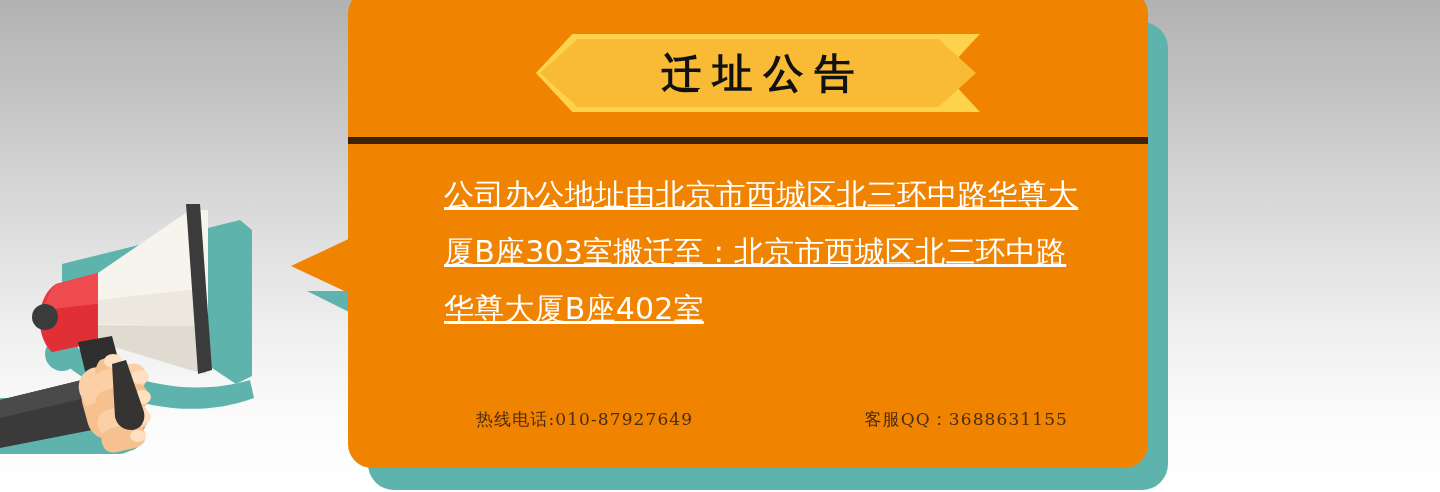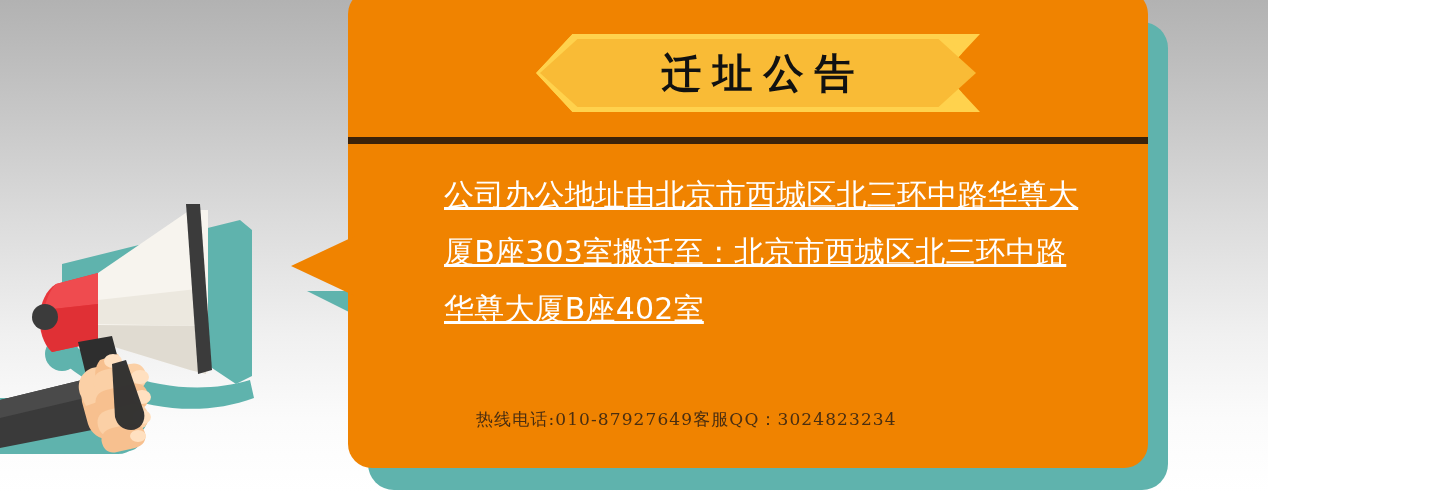--- a/index.html
+++ b/index.html
@@ -8,21 +8,21 @@
   }
   body {
     width: 1440px;
     height: 492px;
     overflow: hidden;
     font-family: "Liberation Sans", "DejaVu Sans", sans-serif;
   }
 
   #stage {
     position: relative;
-    width: 1268px;
+    width: 1440px;
     height: 492px;
     background: linear-gradient(to bottom, #b2b2b2 0%, #c6c6c6 22%, #dcdcdc 45%, #f0f0f0 68%, #fbfbfb 85%, #ffffff 100%);
     overflow: hidden;
   }
 
   
   .card-shadow {
     position: absolute;
     left: 368px;
     top: 22px;
@@ -135,20 +135,21 @@
     text-decoration: underline;
   }
 
   
   .footer {
     position: absolute;
     left: 444px;
     top: 408px;
     width: 646px;
     display: flex;
+    justify-content: space-between;
     color: #4a2e10;
     font-size: 17px;
     letter-spacing: 1.1px;
     font-family: "DejaVu Serif", "Liberation Serif", serif;
   }
   .footer span { white-space: nowrap; }
   .footer .qq { padding-right: 22px; }
   .footer .hotline { padding-left: 32px; }
 
   
@@ -178,21 +179,21 @@
     <div class="banner-fill"></div>
     <div class="banner-title">迁址公告</div>
   </div>
 
   <div class="divider"></div>
 
   <div class="body-copy">公司办公地址由北京市西城区北三环中路华尊大厦B座303室搬迁至：北京市西城区北三环中路华尊大厦B座402室</div>
 
   <div class="footer">
     <span class="hotline">热线电话:010-87927649</span>
-    <span class="qq">客服QQ：3024823234</span>
+    <span class="qq">客服QQ：3688631155</span>
   </div>
 
   <svg class="megaphone" viewBox="0 0 300 308" xmlns="http://www.w3.org/2000/svg">
 
     <g>
       <path d="M62 80 L240 36 L252 46 L252 192 L236 200 L200 176 L150 160 L98 156 L62 150 Z" fill="#5fb3ad"></path>
       <path d="M60 148 C110 200 190 214 250 196 L254 214 C190 238 104 222 52 168 Z" fill="#5fb3ad"></path>
       <path d="M0 214 L118 214 C130 214 138 222 138 232 L138 252 C138 262 130 270 118 270 L0 270 Z" fill="#5fb3ad"></path>
       <path d="M100 200 L136 198 L142 236 L104 240 Z" fill="#5fb3ad"></path>
       <circle cx="128" cy="216" r="15" fill="#5fb3ad"></circle>

